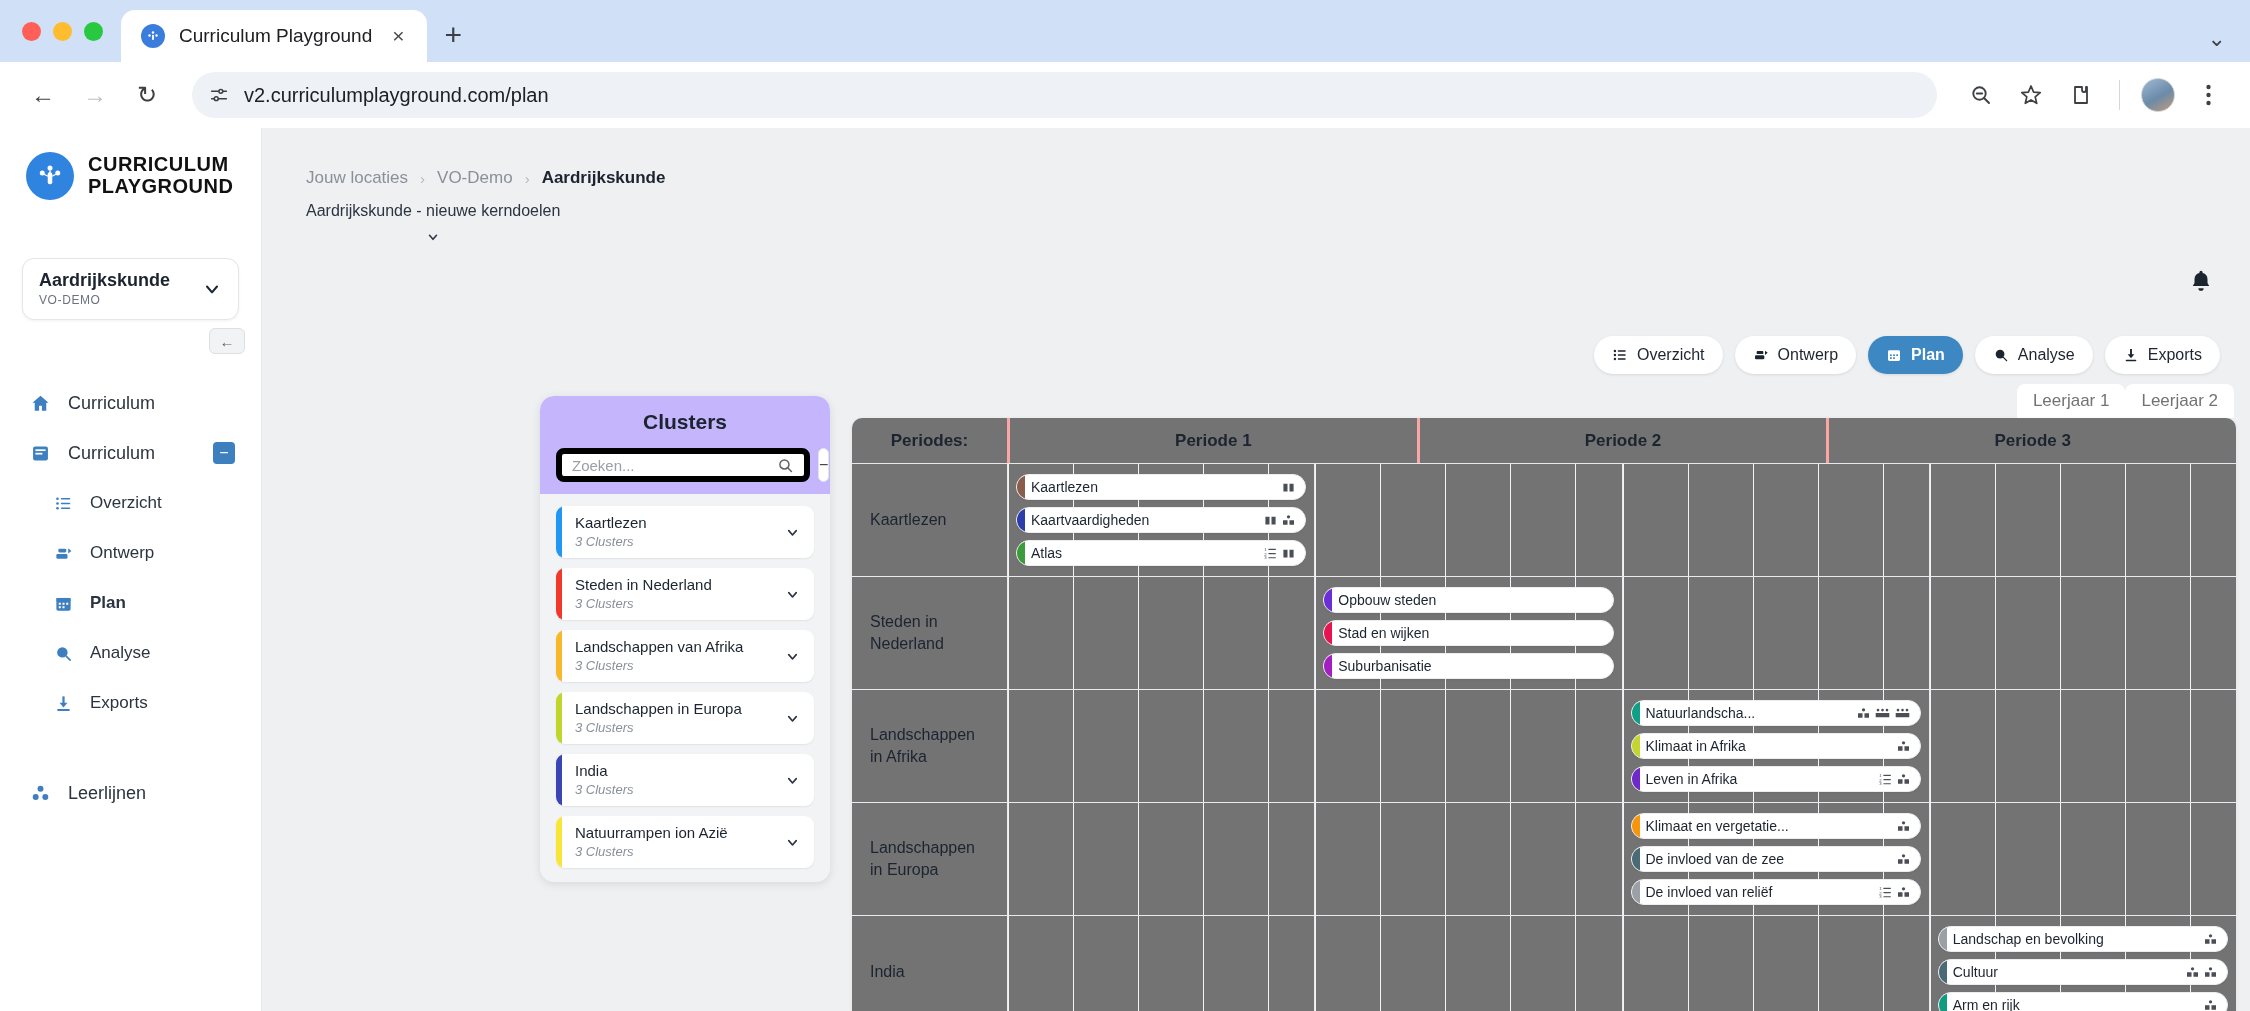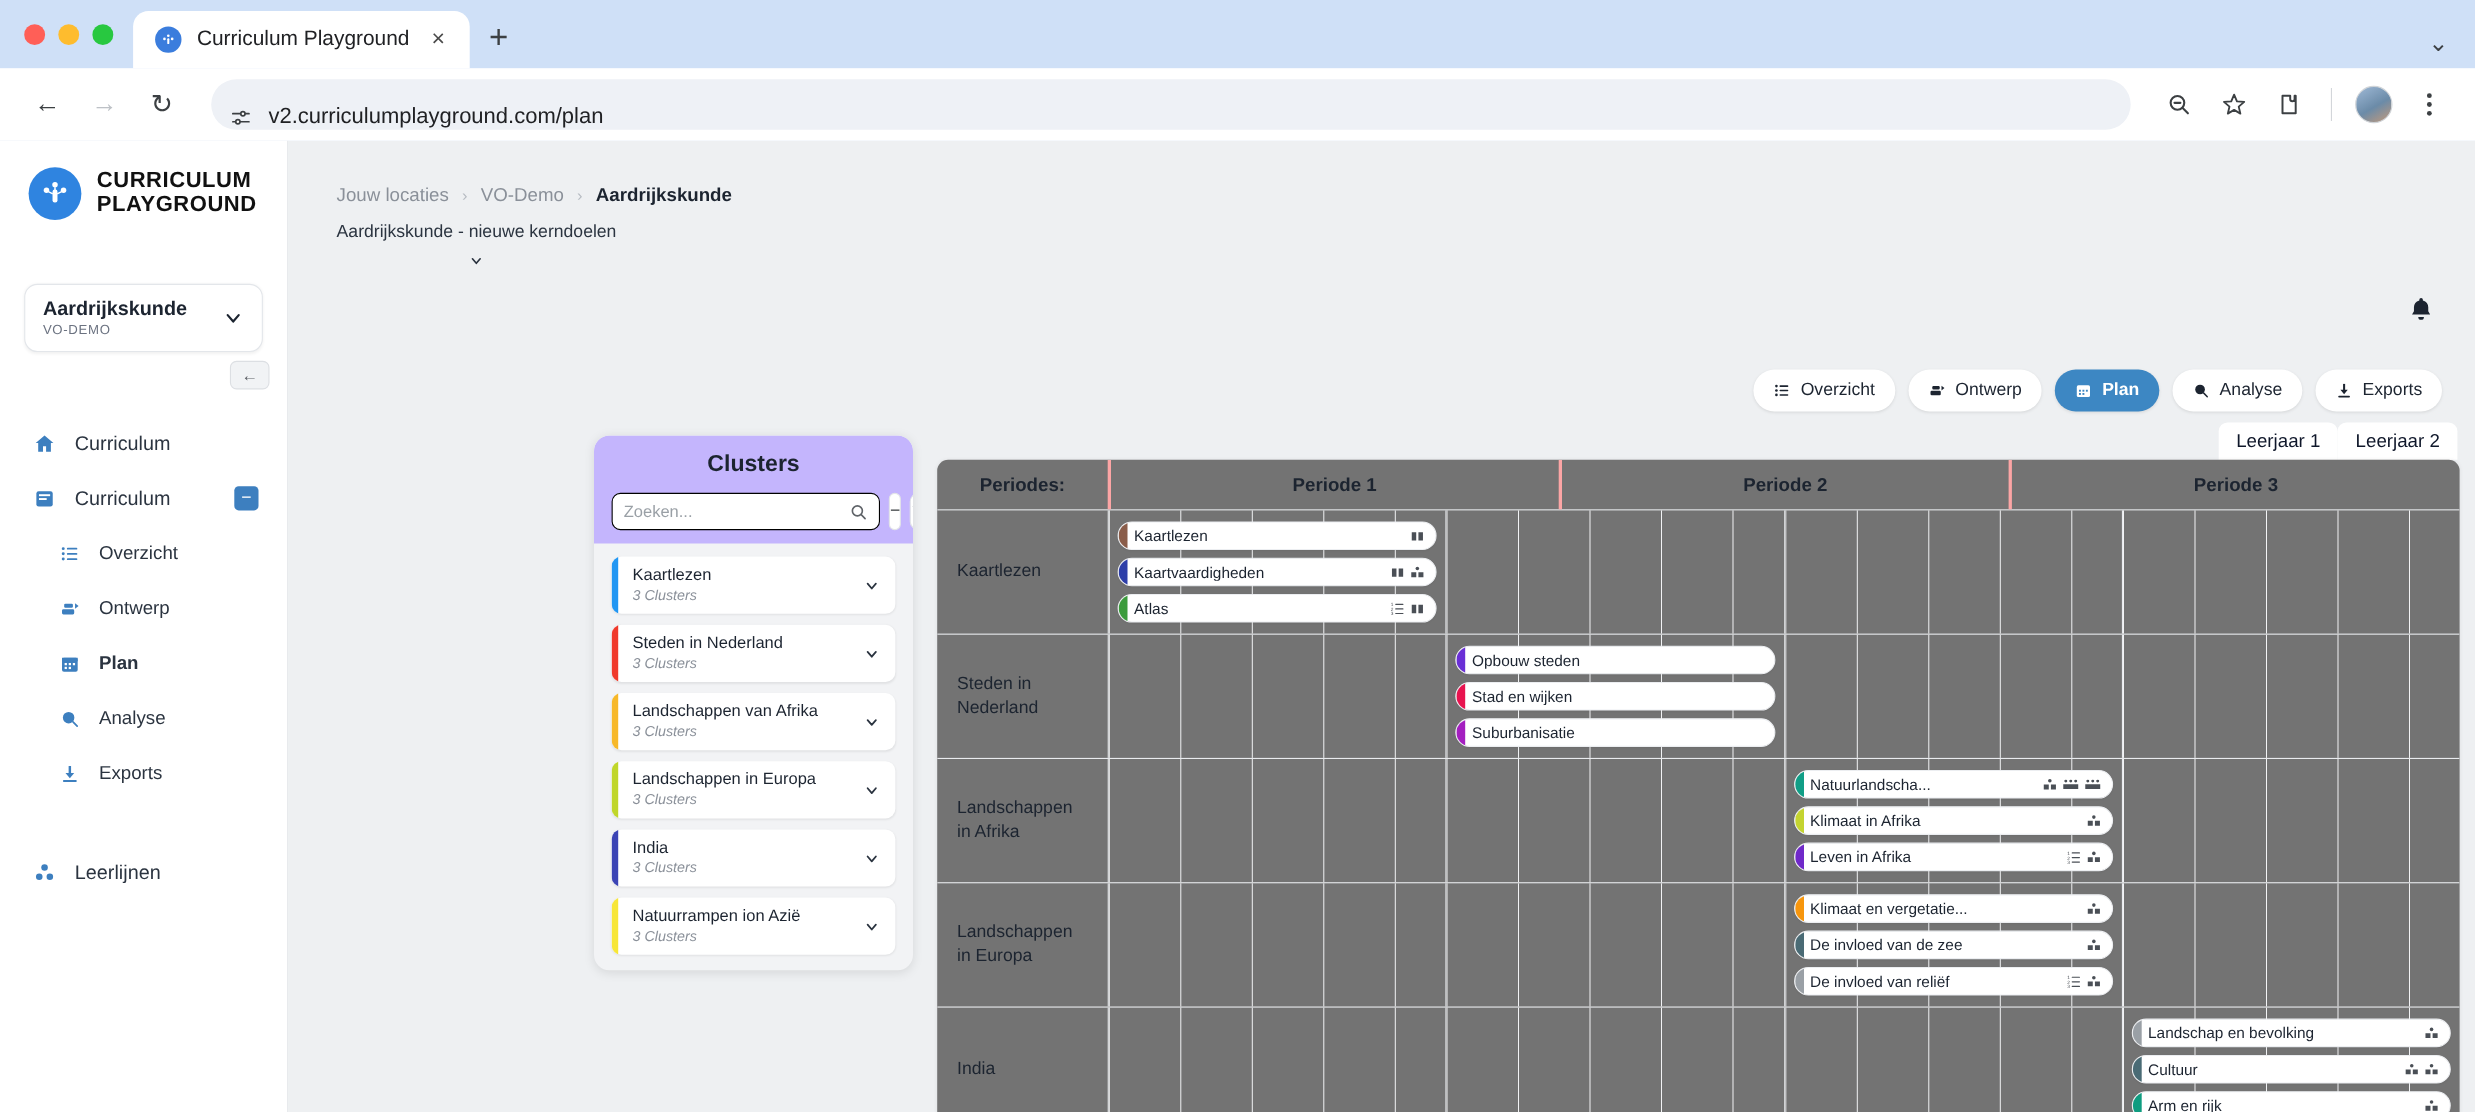--- a/index.html
+++ b/index.html
@@ -40,21 +40,21 @@
     padding: 0 22px; gap: 10px;
   }
   .nav-btn {
     width: 42px; height: 42px; border-radius: 50%; display: flex;
     align-items: center; justify-content: center; color: #3c4043;
     font-size: 24px; cursor: pointer;
   }
   .nav-btn.disabled { color: #bdc1c6; }
   .omnibox {
     flex: 1; height: 46px; background: #eef1f6; border-radius: 23px;
-    display: flex; align-items: flex-end; padding: 0 16px; gap: 14px; margin: 0 14px;
+    display: flex; align-items: center; padding: 0 16px; gap: 14px; margin: 0 14px;
     cursor: text;
   }
   .omnibox .url { font-size: 20px; color: #202124; }
   .tb-icon { width: 40px; height: 40px; display: flex; align-items: center; justify-content: center; color: #3c4043; cursor: pointer; }
   .avatar-img {
     width: 34px; height: 34px; border-radius: 50%;
     background: linear-gradient(150deg,#9fb9d6 0%, #6b8ba8 55%, #c49a7a 100%);
     border: 1px solid #d0d4d8;
   }
   .vdiv { width: 1px; height: 30px; background: #d3d6da; margin: 0 8px; }
@@ -118,35 +118,35 @@
   .vtab {
     height: 38px; border-radius: 19px; background: #fff; display: flex; align-items: center;
     gap: 9px; padding: 0 18px; font-size: 16px; color: #1c2430; cursor: pointer;
     box-shadow: 0 1px 3px rgba(0,0,0,.10);
   }
   .vtab.active { background: #3d87c3; color: #fff; font-weight: bold; }
 
   .yeartabs { position: absolute; right: 16px; top: 256px; display: flex; }
   .ytab {
     height: 34px; padding: 0 16px; display: flex; align-items: center; font-size: 17px;
-    color: #0f172a; background: #fff; border-radius: 8px 8px 0 0; cursor: pointer;
+    color: #737373; background: #fff; border-radius: 8px 8px 0 0; cursor: pointer;
   }
   .ytab.active { font-weight: normal; }
 
   
   .clusters {
     position: absolute; left: 278px; top: 268px; width: 290px;
     background: #f2f3f5; border-radius: 14px; box-shadow: 0 2px 10px rgba(0,0,0,.10);
     padding-bottom: 14px; max-height: 545px; overflow: hidden;
   }
   .clusters-head { background: #c4b5fd; border-radius: 14px 14px 0 0; padding: 14px 0 12px; }
   .clusters-title { text-align: center; font-size: 21px; font-weight: bold; color: #1c2430; }
   .clusters-tools { display: flex; gap: 8px; padding: 14px 16px 0; }
   .search-box {
-    flex: 1; height: 34px; border: 1px solid #000000; border-radius: 8px; background: #fff;
+    flex: 1; height: 34px; border: 6px solid #000000; border-radius: 8px; background: #fff;
     display: flex; align-items: center; padding: 0 10px; gap: 6px;
   }
   .search-box input {
     flex: 1; border: none; outline: none; font-size: 15px; color: #1c2430;
     font-family: "Liberation Sans", sans-serif; background: transparent;
   }
   .search-box input::placeholder { color: #9aa0a6; }
   .tool-btn {
     width: 34px; height: 34px; border: 1px solid #e2e4e8; border-radius: 8px; background: #fff;
     display: flex; align-items: center; justify-content: center; font-size: 16px; color: #3c4043; cursor: pointer;

